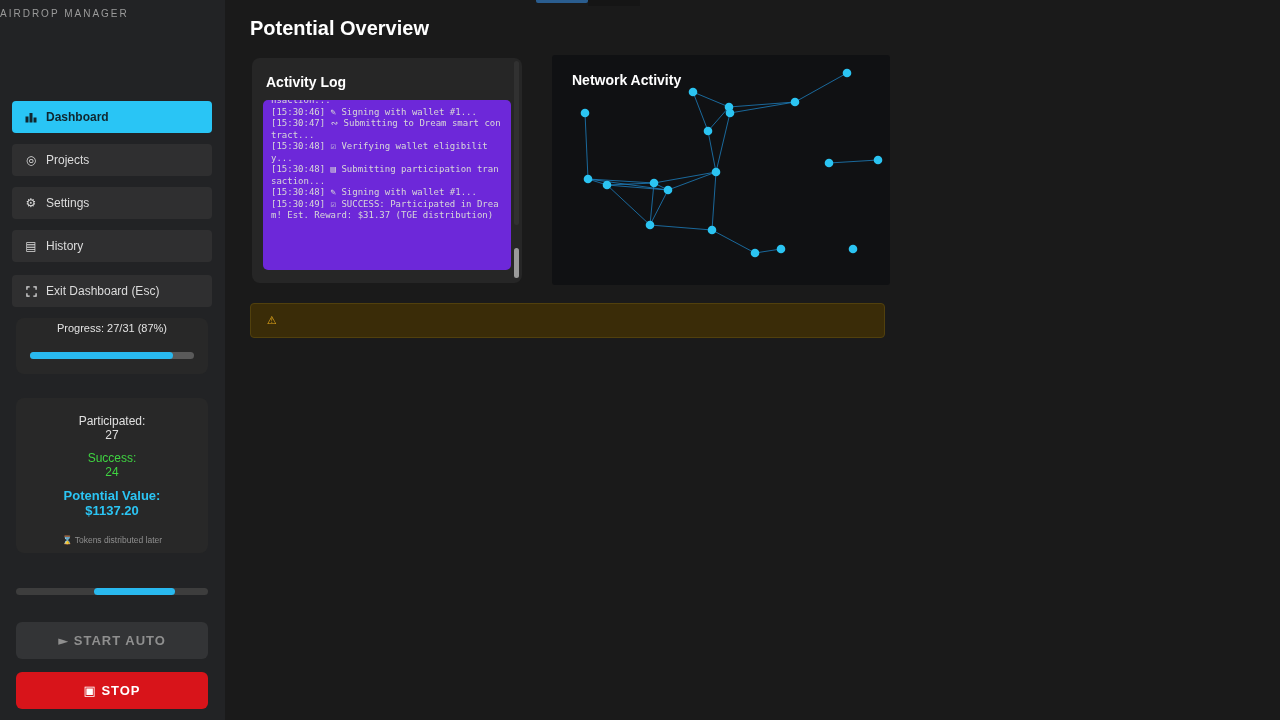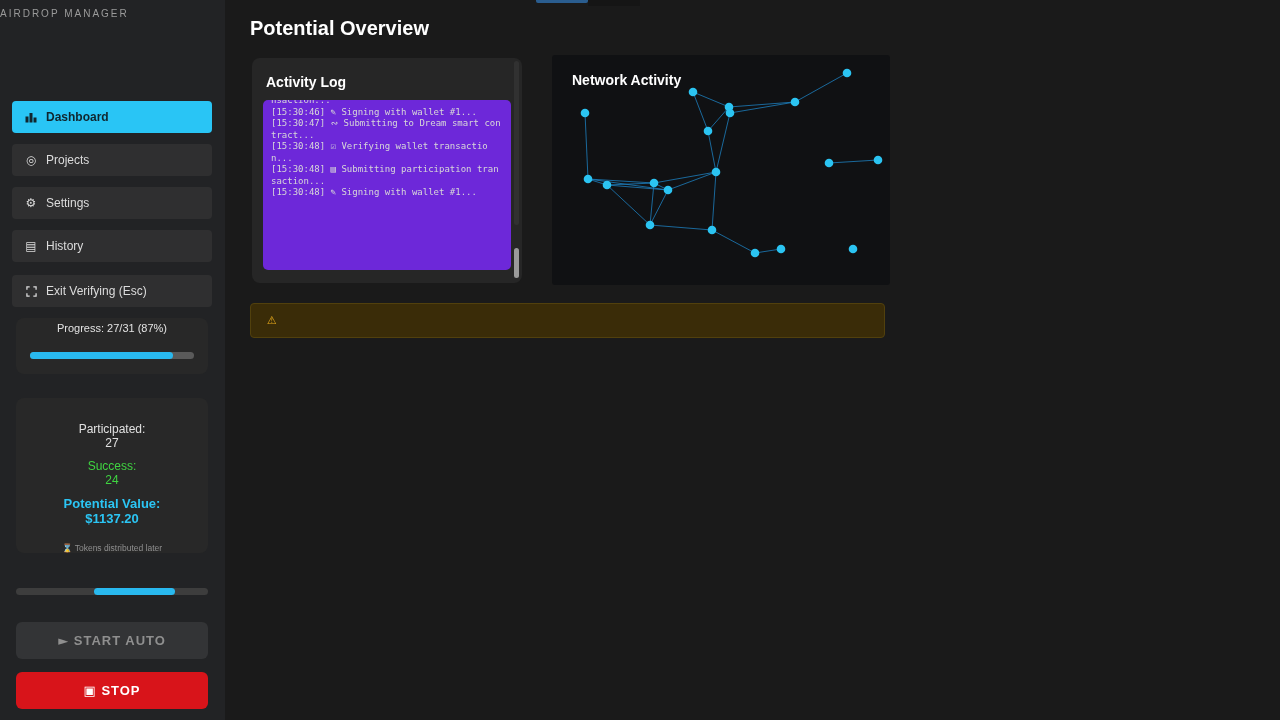--- a/index.html
+++ b/index.html
@@ -20,21 +20,21 @@
   .nav-ico { width:14px; display:inline-flex; justify-content:center; font-size:12px;
              font-family:"DejaVu Sans", sans-serif; }
 
   .card { position:absolute; left:16px; width:192px; background:#282828; border-radius:8px; }
   .progress-card { top:318px; height:56px; }
   .progress-label { text-align:center; font-size:11px; color:#e2e2e2; margin-top:4px; }
   .pbar { position:absolute; left:14px; right:14px; top:34px; height:7px; background:#5a5a5a; border-radius:4px; }
   .pfill { height:7px; background:#29b9ef; border-radius:4px; }
 
   .stats-card { top:398px; height:155px; text-align:center; color:#e0e0e0; font-size:12px; }
-  .stats-card .row1 { margin-top:24px; }
+  .stats-card .row1 { margin-top:16px; }
   .stat-green { color:#3fd441; }
   .stat-cyan  { color:#2bc5f4; font-weight:bold; font-size:13px; }
   .stats-gap  { height:9px; }
   .stats-note { margin-top:17px; font-size:8.5px; color:#8f8f8f; }
   .stats-note .g { font-family:"DejaVu Sans",sans-serif; font-size:8.5px; }
 
   .auto-bar { position:absolute; left:16px; top:588px; width:192px; height:7px; background:#3d3d3d; border-radius:4px; }
   .auto-fill { position:absolute; height:7px; background:#29b9ef; border-radius:4px; }
 
   .btn { position:absolute; left:16px; width:192px; height:37px; border:none; border-radius:6px;
@@ -96,21 +96,21 @@
         <button class="nav-item">
           <span class="nav-ico">▤</span>
           <span>History</span>
         </button>
         <button class="nav-item spaced">
           <span class="nav-ico">
             <svg width="11" height="11" viewBox="0 0 12 12" fill="none" stroke="currentColor" stroke-width="1.4">
               <path d="M1 4 V1 H4 M8 1 H11 V4 M11 8 V11 H8 M4 11 H1 V8"></path>
             </svg>
           </span>
-          <span>Exit Verifying (Esc)</span>
+          <span>Exit Dashboard (Esc)</span>
         </button>
       </nav>
 
     <div class="card progress-card">
       <div class="progress-label">Progress: 27/31 (87%)</div>
       <div class="pbar">
         <div class="pfill" id="pfill" style="width: 87%;"></div>
       </div>
     </div>
 
@@ -147,23 +147,24 @@
     <div class="tab-remnant"></div>
     <div class="tab-remnant2"></div>
     <h1 class="page-title">Potential Overview</h1>
 
     <section class="activity-card">
       <h2 class="panel-title">Activity Log</h2>
       <div class="logbox" id="logbox">
           <div class="log-line">nsaction...</div>
           <div class="log-line">[15:30:46] ✎ Signing with wallet #1...</div>
           <div class="log-line">[15:30:47] ∾ Submitting to Dream smart contract...</div>
-          <div class="log-line">[15:30:48] ☑ Verifying wallet transaction...</div>
+          <div class="log-line">[15:30:48] ☑ Verifying wallet eligibility...</div>
           <div class="log-line">[15:30:48] ▤ Submitting participation transaction...</div>
           <div class="log-line">[15:30:48] ✎ Signing with wallet #1...</div>
+          <div class="log-line">[15:30:49] ☑ SUCCESS: Participated in Dream! Est. Reward: $31.37 (TGE distribution)</div>
         </div>
       <div class="scroll-track"></div>
       <div class="scroll-thumb"></div>
     </section>
 
     <section class="network-card">
       <svg class="netsvg" id="netsvg" viewBox="0 0 338 230">
           <line x1="33" y1="58" x2="36" y2="124" stroke="#1d86c8" stroke-width="1" stroke-opacity="0.75"></line>
           <line x1="141" y1="37" x2="177" y2="52" stroke="#1d86c8" stroke-width="1" stroke-opacity="0.75"></line>
           <line x1="141" y1="37" x2="156" y2="76" stroke="#1d86c8" stroke-width="1" stroke-opacity="0.75"></line>

